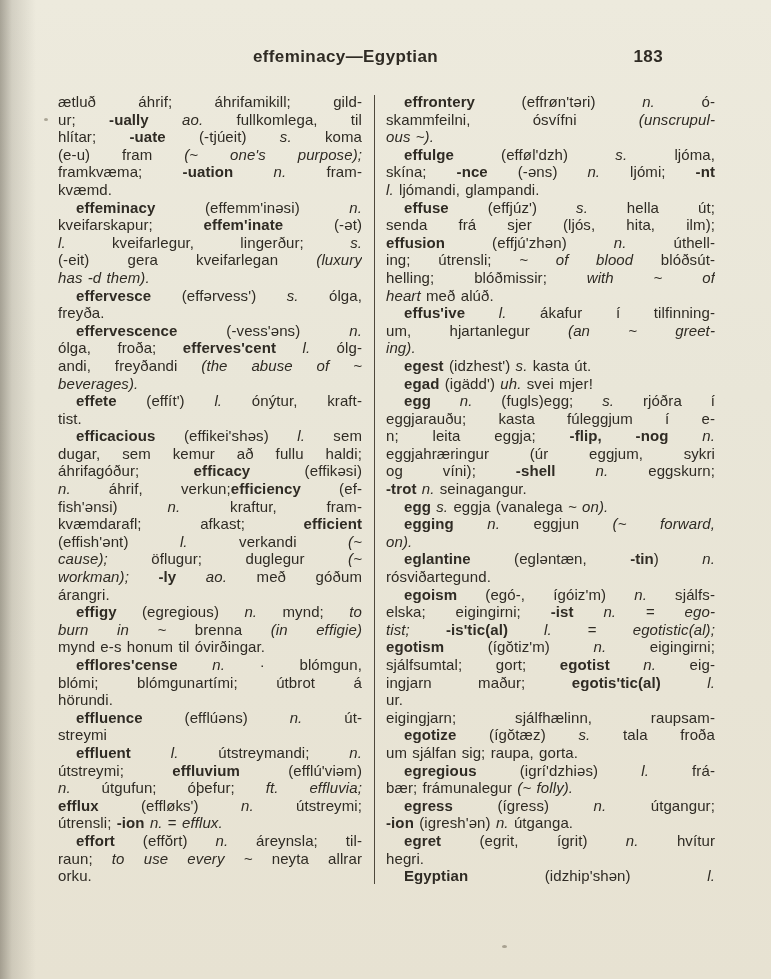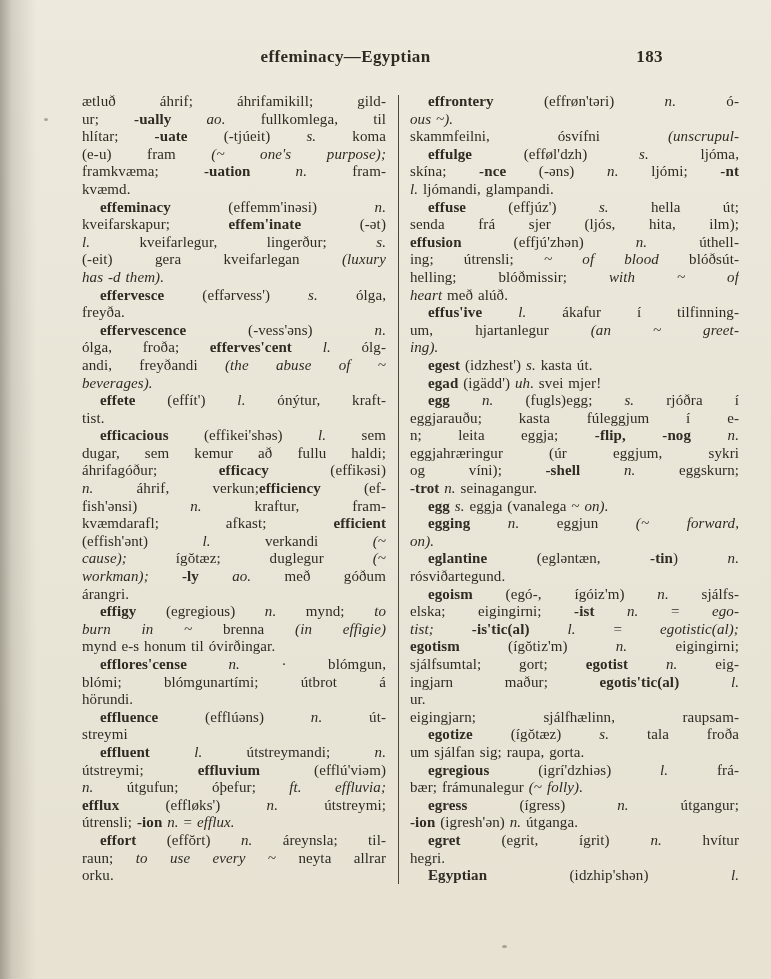--- a/index.html
+++ b/index.html
@@ -1,20 +1,20 @@
 <!DOCTYPE html>
 <html style="--paper: #e9e6d8; --ink: #2f2b24; --rule: #4e483c;"><head>
 <meta charset="utf-8">
 <style>
   html,body{margin:0;padding:0;}
   .page{
     position:relative;
     width:771px;height:979px;
     background:linear-gradient(180deg,#edeadd 0%,#e9e6d8 40%,#e7e2d2 100%);
-    font-family:Liberation Serif, serif;
+    font-family:Liberation Sans, sans-serif;
     color:var(--ink,#2f2b24);
     overflow:hidden;
   }
   .page::before{
     content:"";position:absolute;left:0;top:0;bottom:0;width:36px;
     background:linear-gradient(90deg,rgba(62,56,44,.40),rgba(62,56,44,.15) 12px,rgba(62,56,44,0) 36px);
     pointer-events:none;
   }
   .header{
     position:absolute;top:47px;left:58px;width:655px;height:22px;
@@ -25,21 +25,21 @@
   }
   .pagenum{
     position:absolute;right:50px;top:0;margin-left:15px;
   }
   .columns{
     position:absolute;top:93px;left:58px;display:flex;
   }
   .col{
     font-size:15px;letter-spacing:.1px;word-spacing:1px;
   }
-  .col-left{width:304px;margin-left:24px;}
+  .col-left{width:304px;}
   .col-right{width:329px;}
   .spacer{width:24px;display:flex;justify-content:center;}
   .rule{
     width:0;border-left:1.6px solid var(--rule,#4e483c);
     height:789px;margin-top:2px;
   }
   .line{
     height:17.6px;line-height:17.6px;
     text-align:justify;text-align-last:justify;
     overflow:hidden;
@@ -81,21 +81,21 @@
         <div class="line end"><span class="i">beverages).</span></div>
         <div class="line ind"><span class="b">effete</span><span> (effít') </span><span class="i">l.</span><span> ónýtur, kraft-</span></div>
         <div class="line end"><span>tist.</span></div>
         <div class="line ind"><span class="b">efficacious</span><span> (effikei'shəs) </span><span class="i">l.</span><span> sem</span></div>
         <div class="line"><span>dugar, sem kemur að fullu haldi;</span></div>
         <div class="line"><span>áhrifagóður; </span><span class="b">efficacy</span><span> (effikəsi)</span></div>
         <div class="line"><span class="i">n.</span><span> áhrif, verkun;</span><span class="b">efficiency</span><span> (ef-</span></div>
         <div class="line"><span>fish'ənsi) </span><span class="i">n.</span><span> kraftur, fram-</span></div>
         <div class="line"><span>kvæmdarafl; afkast; </span><span class="b">efficient</span></div>
         <div class="line"><span>(effish'ənt) </span><span class="i">l.</span><span> verkandi </span><span class="i">(~</span></div>
-        <div class="line"><span class="i">cause);</span><span> ígŏtæz; duglegur </span><span class="i">(~</span></div>
+        <div class="line"><span class="i">cause);</span><span> öflugur; duglegur </span><span class="i">(~</span></div>
         <div class="line"><span class="i">workman);</span><span> </span><span class="b">-ly</span><span> </span><span class="i">ao.</span><span> með góðum</span></div>
         <div class="line end"><span>árangri.</span></div>
         <div class="line ind"><span class="b">effigy</span><span> (egregious) </span><span class="i">n.</span><span> mynd; </span><span class="i">to</span></div>
         <div class="line"><span class="i">burn in ~</span><span> brenna </span><span class="i">(in effigie)</span></div>
         <div class="line end"><span>mynd e-s honum til óvirðingar.</span></div>
         <div class="line ind"><span class="b">efflores'cense</span><span> </span><span class="i">n.</span><span> · blómgun,</span></div>
         <div class="line"><span>blómi; blómgunartími; útbrot á</span></div>
         <div class="line end"><span>hörundi.</span></div>
         <div class="line ind"><span class="b">effluence</span><span> (efflúəns) </span><span class="i">n.</span><span> út-</span></div>
         <div class="line end"><span>streymi</span></div>
@@ -106,22 +106,22 @@
         <div class="line end"><span>útrensli; </span><span class="b">-ion</span><span> </span><span class="i">n.</span><span> = </span><span class="i">efflux.</span></div>
         <div class="line ind"><span class="b">effort</span><span> (effŏrt) </span><span class="i">n.</span><span> áreynsla; til-</span></div>
         <div class="line"><span>raun; </span><span class="i">to use every ~</span><span> neyta allrar</span></div>
         <div class="line end"><span>orku.</span></div>
       </div>
     <div class="spacer">
       <div class="rule"></div>
     </div>
     <div class="col col-right" id="col-right">
         <div class="line ind"><span class="b">effrontery</span><span> (effrøn'təri) </span><span class="i">n.</span><span> ó-</span></div>
+        <div class="line"><span>skammfeilni, ósvífni </span><span class="i">(unscrupul-</span></div>
         <div class="line end"><span class="i">ous ~).</span></div>
-        <div class="line"><span>skammfeilni, ósvífni </span><span class="i">(unscrupul-</span></div>
         <div class="line ind"><span class="b">effulge</span><span> (efføl'dzh) </span><span class="i">s.</span><span> ljóma,</span></div>
         <div class="line"><span>skína; </span><span class="b">-nce</span><span> (-əns) </span><span class="i">n.</span><span> ljómi; </span><span class="b">-nt</span></div>
         <div class="line end"><span class="i">l.</span><span> ljómandi, glampandi.</span></div>
         <div class="line ind"><span class="b">effuse</span><span> (effjúz') </span><span class="i">s.</span><span> hella út;</span></div>
         <div class="line"><span>senda frá sjer (ljós, hita, ilm);</span></div>
         <div class="line"><span class="b">effusion</span><span> (effjú'zhən) </span><span class="i">n.</span><span> úthell-</span></div>
         <div class="line"><span>ing; útrensli; </span><span class="i">~ of blood</span><span> blóðsút-</span></div>
         <div class="line"><span>helling; blóðmissir; </span><span class="i">with ~ of</span></div>
         <div class="line end"><span class="i">heart</span><span> með alúð.</span></div>
         <div class="line ind"><span class="b">effus'ive</span><span> </span><span class="i">l.</span><span> ákafur í tilfinning-</span></div>

